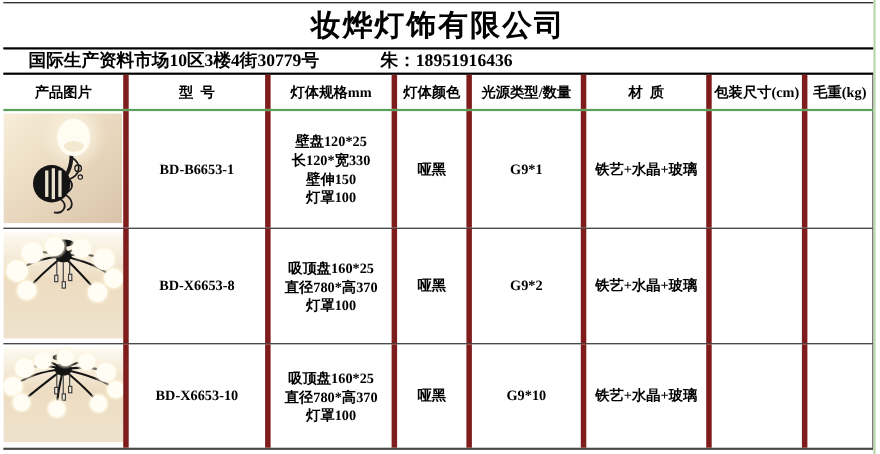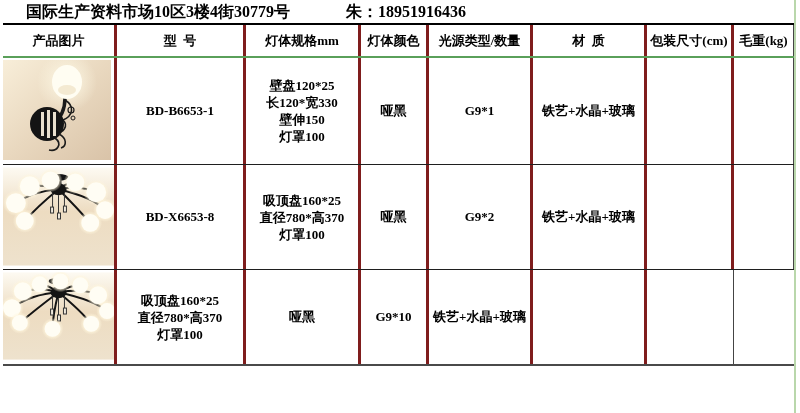--- a/index.html
+++ b/index.html
@@ -24,41 +24,44 @@
   }
   .info-row .addr{margin-left:23px;}
   .info-row .p1{margin-left:66px;}
   .info-row .p2{margin-left:56px;}
 
   .grid-row{
     display:grid;
     grid-template-columns:114px 129px 115px 68px 104px 114px 87px 60px;
   }
   .cell{
-    border-right:3px solid #7f1d1d;
+    border-right:5px solid #7f1d1d;
     display:flex;align-items:center;justify-content:center;
     text-align:center;font-weight:bold;font-size:13px;
     overflow:hidden;box-sizing:border-box;
   }
   .cell:last-child{border-right:1px solid #444;}
   .header-row{height:31px;border-bottom:2px solid #5aa05a;}
   .header-row .cell{white-space:pre;font-size:13px;}
   .data-row{border-bottom:1px solid #1f1f1f;}
   .data-row.r1{height:106px;}
   .data-row.r2{height:104px;}
   .data-row.r3{height:94px;border-bottom:2px solid #4a4a4a;}
   .spec{white-space:pre-line;line-height:17px;}
   .photo-cell{justify-content:flex-start;align-items:flex-start;padding:0;}
   .photo{display:block;margin-top:2px;}
 </style>
 </head>
 <body>
 
 <div class="sheet">
 
+  <div class="title-row">
+    <span>妆烨灯饰有限公司</span>
+  </div>
 
   <div class="info-row">
     <span class="addr">国际生产资料市场10区3楼4街30779号</span>
     <span class="p2">朱：18951916436</span>
   </div>
 
   <div class="grid-row header-row">
     <div class="cell">产品图片</div>
     <div class="cell">型  号</div>
     <div class="cell">灯体规格mm</div>
@@ -218,20 +221,21 @@
             <circle cx="105" cy="39" r="8" fill="#fffdf4"></circle>
           <circle cx="17" cy="51" r="11" fill="url(#glow2)"></circle>
             <circle cx="17" cy="51" r="8" fill="#fffdf4"></circle>
           <circle cx="50" cy="57" r="11" fill="url(#glow2)"></circle>
             <circle cx="50" cy="57" r="8" fill="#fffdf4"></circle>
           <circle cx="89" cy="52" r="11" fill="url(#glow2)"></circle>
             <circle cx="89" cy="52" r="8" fill="#fffdf4"></circle>
         </g>
       </svg>
     </div>
+    <div class="cell">BD-X6653-10</div>
     <div class="cell spec">吸顶盘160*25
 直径780*高370
 灯罩100</div>
     <div class="cell">哑黑</div>
     <div class="cell">G9*10</div>
     <div class="cell">铁艺+水晶+玻璃</div>
     <div class="cell"></div>
     <div class="cell"></div>
   </div>
 

